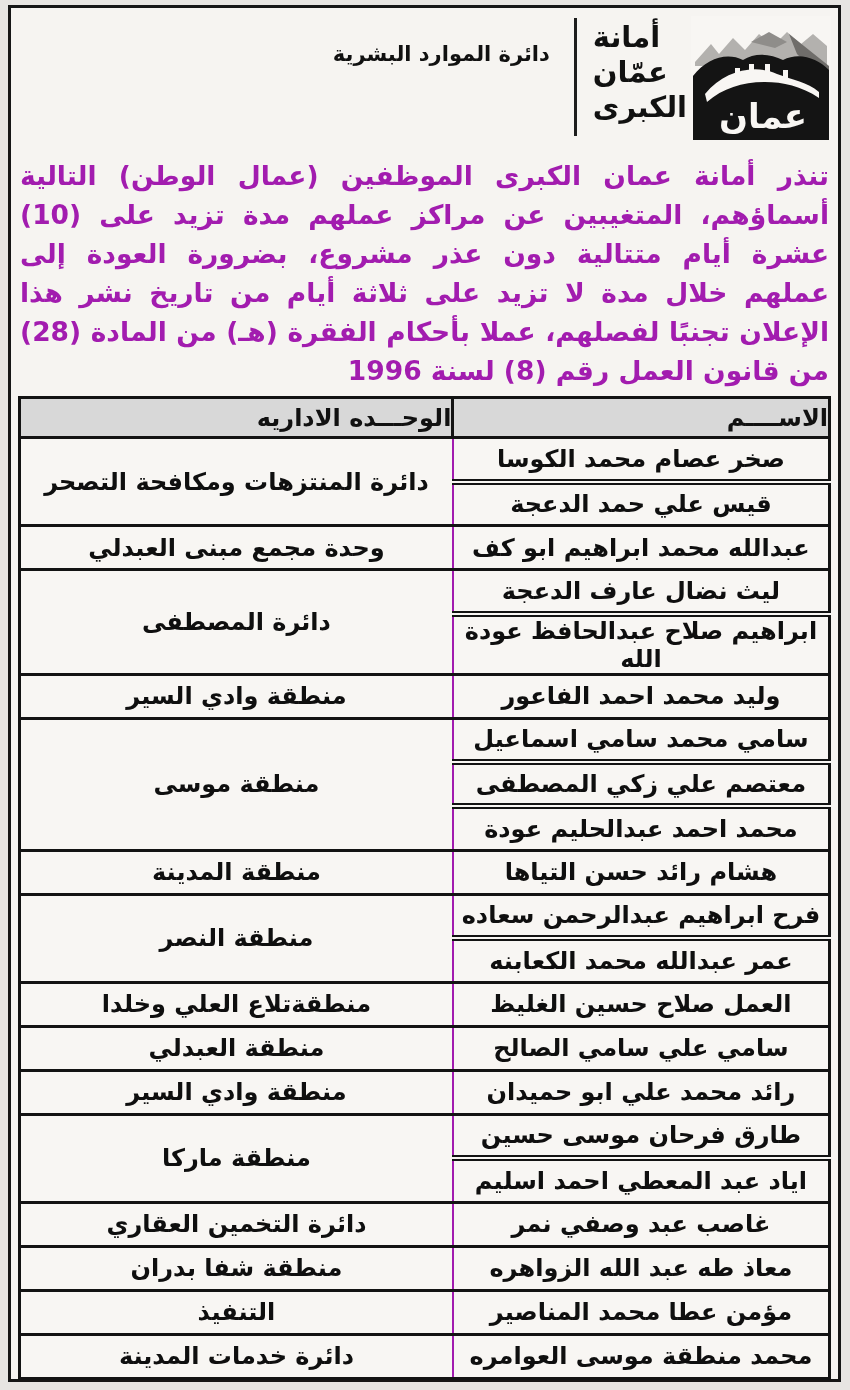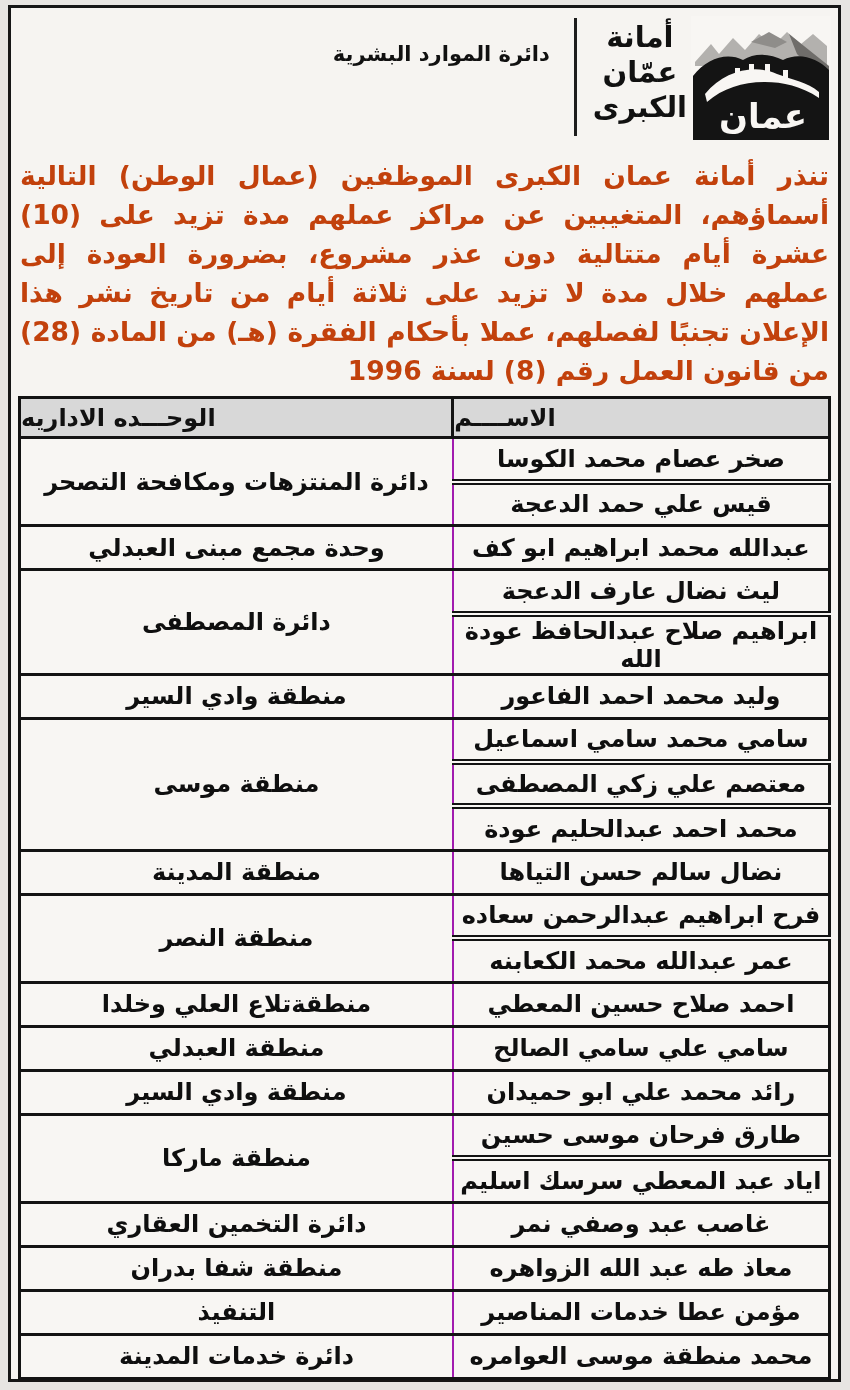--- a/index.html
+++ b/index.html
@@ -21,55 +21,55 @@
   }
 
   
   .header { height: 140px; display: flex; align-items: flex-start; }
   .logo-art { width: 140px; height: 124px; margin-top: 8px; flex: 0 0 auto; }
   .org-name {
     margin-top: 12px;
     font-weight: bold;
     font-size: 29px;
     line-height: 35px;
-    text-align: center;
+    text-align: left;
     padding-left: 16px;
     padding-right: 4px;
   }
   .header-sep { width: 3px; height: 118px; background: #1d1d1d; margin-top: 10px; flex: 0 0 auto; }
   .department { font-weight: bold; font-size: 21px; margin-top: 34px; padding-right: 24px; white-space: nowrap; }
 
   
   .notice {
     font-weight: bold;
     font-size: 26.5px;
     line-height: 39px;
     text-align: justify;
-    color: #c2410c;
+    color: #a21caf;
     margin: 8px 2px 6px;
   }
 
   
   table.roster {
     width: 100%;
     border-collapse: collapse;
     table-layout: fixed;
     margin-top: 3px;
     border: 3px solid #131313;
     background: #f8f6f3;
   }
   col.c-name { width: 46.5%; }
   col.c-unit { width: 53.5%; }
   .roster th {
     background: #d8d8d8;
     font-size: 24px;
     font-weight: bold;
     height: 40px;
     border-bottom: 3px solid #131313;
-    text-align: left;
+    text-align: right;
     vertical-align: middle;
   }
   .roster th.name-h { border-left: 3px solid #131313; }
   .roster td {
     height: 44px;
     text-align: center;
     vertical-align: middle;
     font-size: 24px;
     font-weight: bold;
     color: #0f0f0f;
@@ -153,59 +153,59 @@
           <td class="name-cell inner">سامي محمد سامي اسماعيل</td>
           <td class="unit-cell group-end" rowspan="3">منطقة موسى</td>
         </tr>
         <tr>
           <td class="name-cell inner">معتصم علي زكي المصطفى</td>
         </tr>
         <tr>
           <td class="name-cell group-end">محمد احمد عبدالحليم عودة</td>
         </tr>
         <tr>
-          <td class="name-cell group-end">نضال سالم حسن التياها</td>
+          <td class="name-cell group-end">هشام رائد حسن التياها</td>
           <td class="unit-cell group-end" rowspan="1">منطقة المدينة</td>
         </tr>
         <tr>
           <td class="name-cell inner">فرح ابراهيم عبدالرحمن سعاده</td>
           <td class="unit-cell group-end" rowspan="2">منطقة النصر</td>
         </tr>
         <tr>
           <td class="name-cell group-end">عمر عبدالله محمد الكعابنه</td>
         </tr>
         <tr>
-          <td class="name-cell group-end">احمد صلاح حسين المعطي</td>
+          <td class="name-cell group-end">العمل صلاح حسين الغليظ</td>
           <td class="unit-cell group-end" rowspan="1">منطقةتلاع العلي وخلدا</td>
         </tr>
         <tr>
           <td class="name-cell group-end">سامي علي سامي الصالح</td>
           <td class="unit-cell group-end" rowspan="1">منطقة العبدلي</td>
         </tr>
         <tr>
           <td class="name-cell group-end">رائد محمد علي ابو حميدان</td>
           <td class="unit-cell group-end" rowspan="1">منطقة وادي السير</td>
         </tr>
         <tr>
           <td class="name-cell inner">طارق فرحان موسى حسين</td>
           <td class="unit-cell group-end" rowspan="2">منطقة ماركا</td>
         </tr>
         <tr>
-          <td class="name-cell group-end">اياد عبد المعطي سرسك اسليم</td>
+          <td class="name-cell group-end">اياد عبد المعطي احمد اسليم</td>
         </tr>
         <tr>
           <td class="name-cell group-end">غاصب عبد وصفي نمر</td>
           <td class="unit-cell group-end" rowspan="1">دائرة التخمين العقاري</td>
         </tr>
         <tr>
           <td class="name-cell group-end">معاذ طه عبد الله الزواهره</td>
           <td class="unit-cell group-end" rowspan="1">منطقة شفا بدران</td>
         </tr>
         <tr>
-          <td class="name-cell group-end">مؤمن عطا خدمات المناصير</td>
+          <td class="name-cell group-end">مؤمن عطا محمد المناصير</td>
           <td class="unit-cell group-end" rowspan="1">التنفيذ</td>
         </tr>
         <tr>
           <td class="name-cell group-end">محمد منطقة موسى العوامره</td>
           <td class="unit-cell group-end" rowspan="1">دائرة خدمات المدينة</td>
         </tr>
       </tbody>
   </table>
 
 </div>

